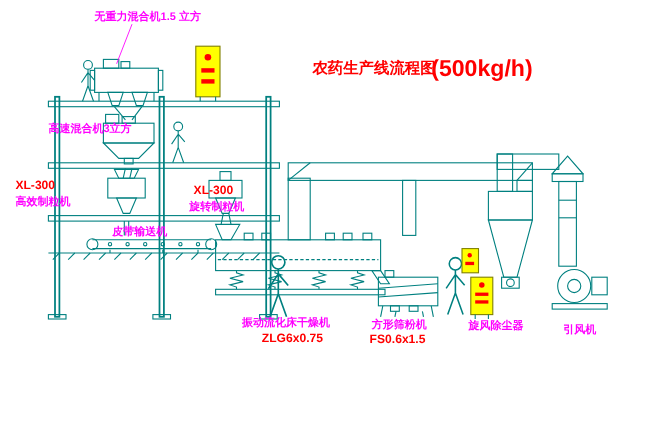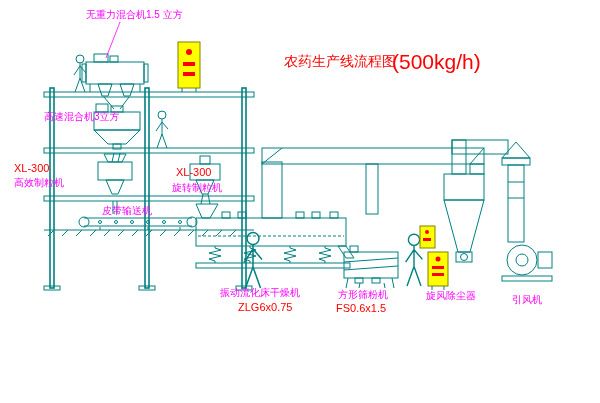--- a/index.html
+++ b/index.html
@@ -1,16 +1,16 @@
 <!DOCTYPE html>
 <html><head>
 <meta charset="utf-8">
 <style>
   html,body{margin:0;padding:0;background:#fff;}
-  .stage{position:relative;width:600px;height:403px;background:#ffffff;overflow:hidden;}
+  .stage{position:relative;width:600px;height:403px;background:#ffffff;overflow:hidden;font-weight:bold;}
   svg{display:block;}
   .ln{fill:none;stroke:#008080;stroke-width:1;}
   .ln2{fill:none;stroke:#008080;stroke-width:1.6;}
   .dash{fill:none;stroke:#008080;stroke-width:1;stroke-dasharray:3 2;}
   .yellow{fill:#FFFF00;stroke:#808000;stroke-width:1;}
   .redfill{fill:#FF0000;stroke:none;}
   .magln{fill:none;stroke:#FF00FF;stroke-width:0.8;}
   text{font-family:"Liberation Sans","DejaVu Sans",sans-serif;}
   .lbl{fill:#FF00FF;font-size:10px;}
   .mdl{fill:#FF0000;font-size:11px;}

